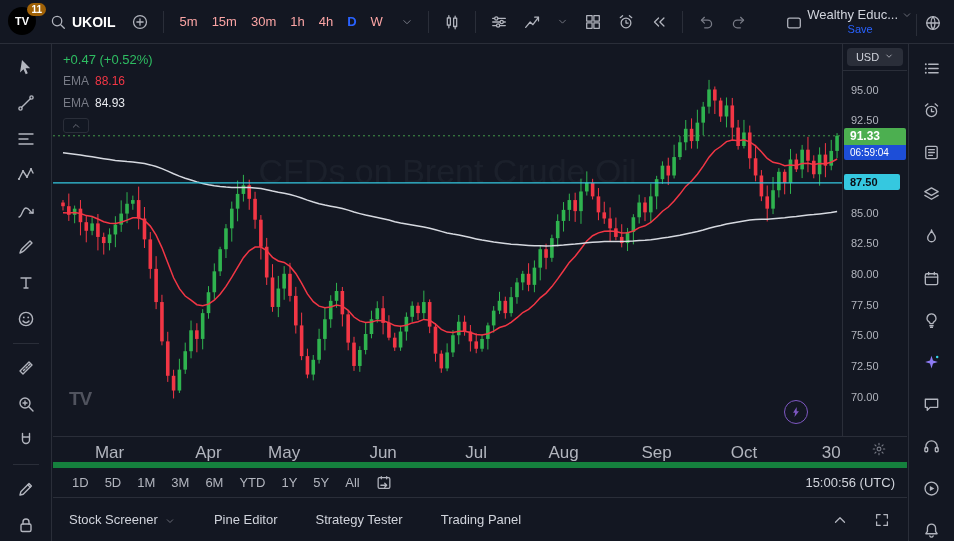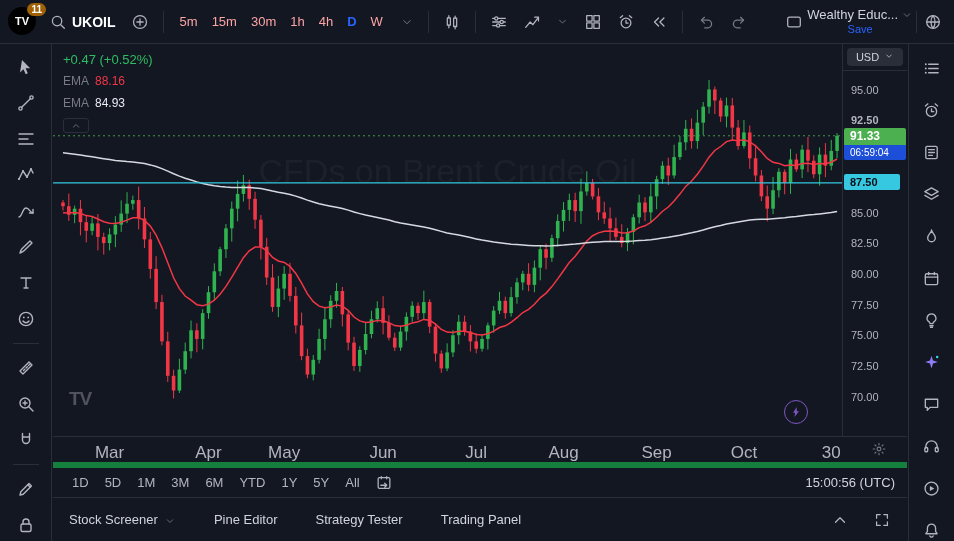--- a/index.html
+++ b/index.html
@@ -15,21 +15,21 @@
     font-weight:700;font-size:11px}
   #logo-badge{position:absolute;top:-4px;right:-8px;background:#a16207;color:#fff;font-size:10px;font-weight:700;
     border-radius:8px;padding:1px 4px;line-height:11px}
   .tb-btn{display:flex;align-items:center;gap:5px;color:#b2b5be;padding:4px;border-radius:4px;cursor:pointer}
   #symbol-name{font-size:14px;font-weight:700;color:#fff}
   .tb-divider{width:1px;height:22px;background:#2a2e39;margin:0 3px}
   #intervals{display:flex;align-items:center;gap:2px}
   .interval{font-size:13px;color:#fca5a5;padding:3px 6px;border-radius:4px;cursor:pointer}
   .interval.active{color:#2962ff;font-weight:700}
   .dim{color:#787b86}
-  #tb-right{margin-left:auto;display:flex;align-items:center;}
+  #tb-right{margin-left:auto;display:flex;align-items:flex-end;}
   #layout-block{display:flex;flex-direction:column;align-items:center;line-height:14px}
   #layout-row{display:flex;align-items:center;gap:3px;font-size:13px;color:#d1d4dc}
   #save-label{font-size:11px;color:#2962ff;cursor:pointer}
 
   
   #leftbar{position:absolute;left:0;top:44px;bottom:0;width:52px;border-right:1px solid #2a2e39;
     display:flex;flex-direction:column;align-items:center;padding-top:8px;gap:6px;background:#131722;z-index:8}
   .tool{width:36px;height:30px;display:flex;align-items:center;justify-content:center;color:#b2b5be;border-radius:4px;cursor:pointer}
   .vdiv{width:26px;height:1px;background:#2a2e39;margin:3px 0}
 
@@ -699,21 +699,21 @@
             </svg>
           </span>
       </div>
     </div>
     <div id="badge-last" style="top: 83.7944px;">
       <div id="badge-last-price">91.33</div>
       <div id="badge-countdown">06:59:04</div>
     </div>
     <div id="badge-level" style="top: 129.859px;">87.50</div>
   <div class="tick" style="top: 39.6959px;">95.00</div>
-      <div class="tick" style="top: 70.4169px; font-weight: bold;">92.50</div>
+      <div class="tick" style="top: 70.4169px;">92.50</div>
       <div class="tick" style="top: 162.58px;">85.00</div>
       <div class="tick" style="top: 193.301px;">82.50</div>
       <div class="tick" style="top: 224.022px;">80.00</div>
       <div class="tick" style="top: 254.743px;">77.50</div>
       <div class="tick" style="top: 285.464px;">75.00</div>
       <div class="tick" style="top: 316.185px;">72.50</div>
       <div class="tick" style="top: 346.906px;">70.00</div>
     </div>
 
   <div id="time-axis">

